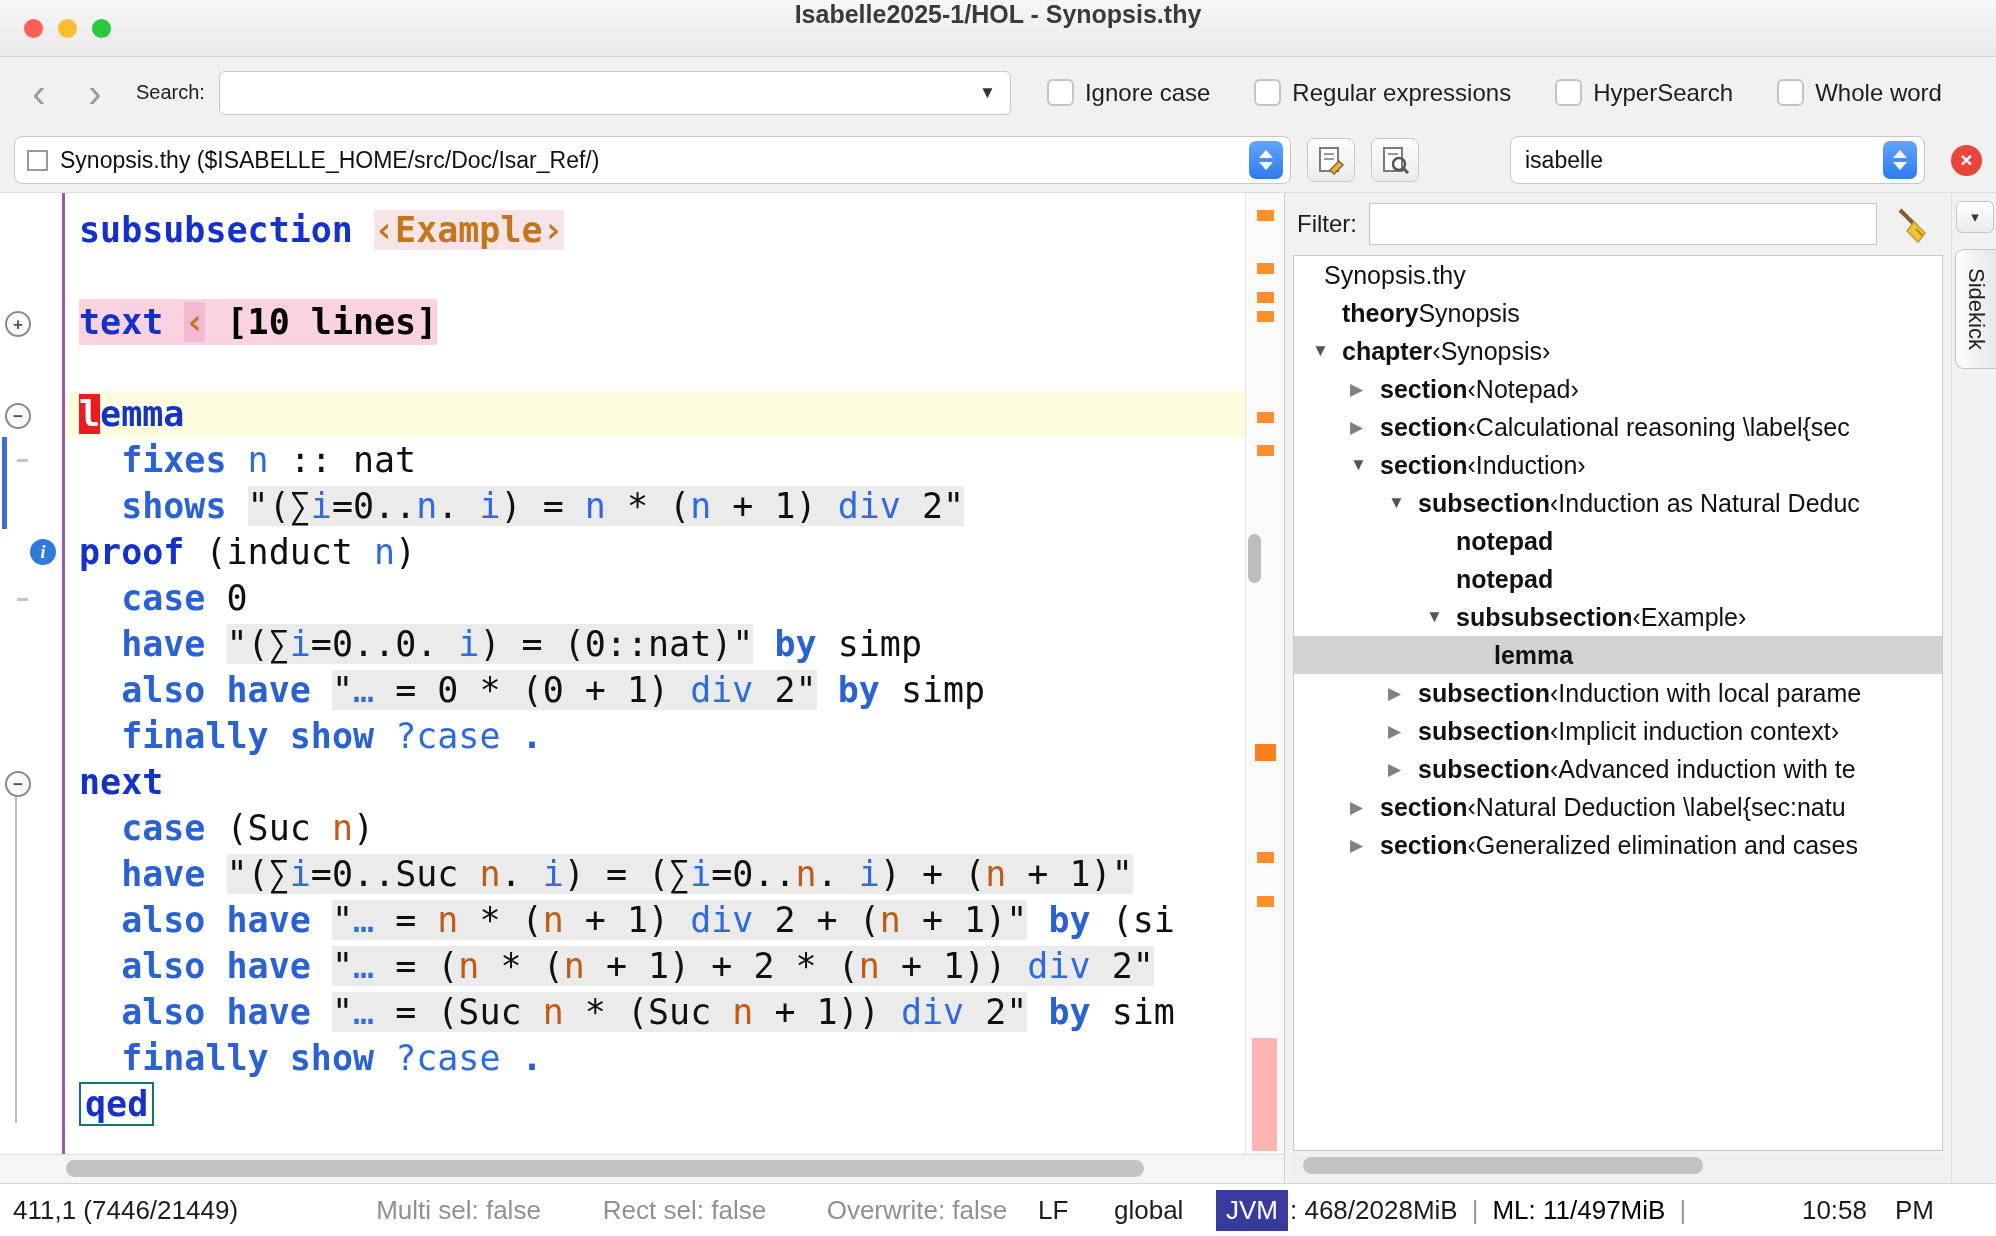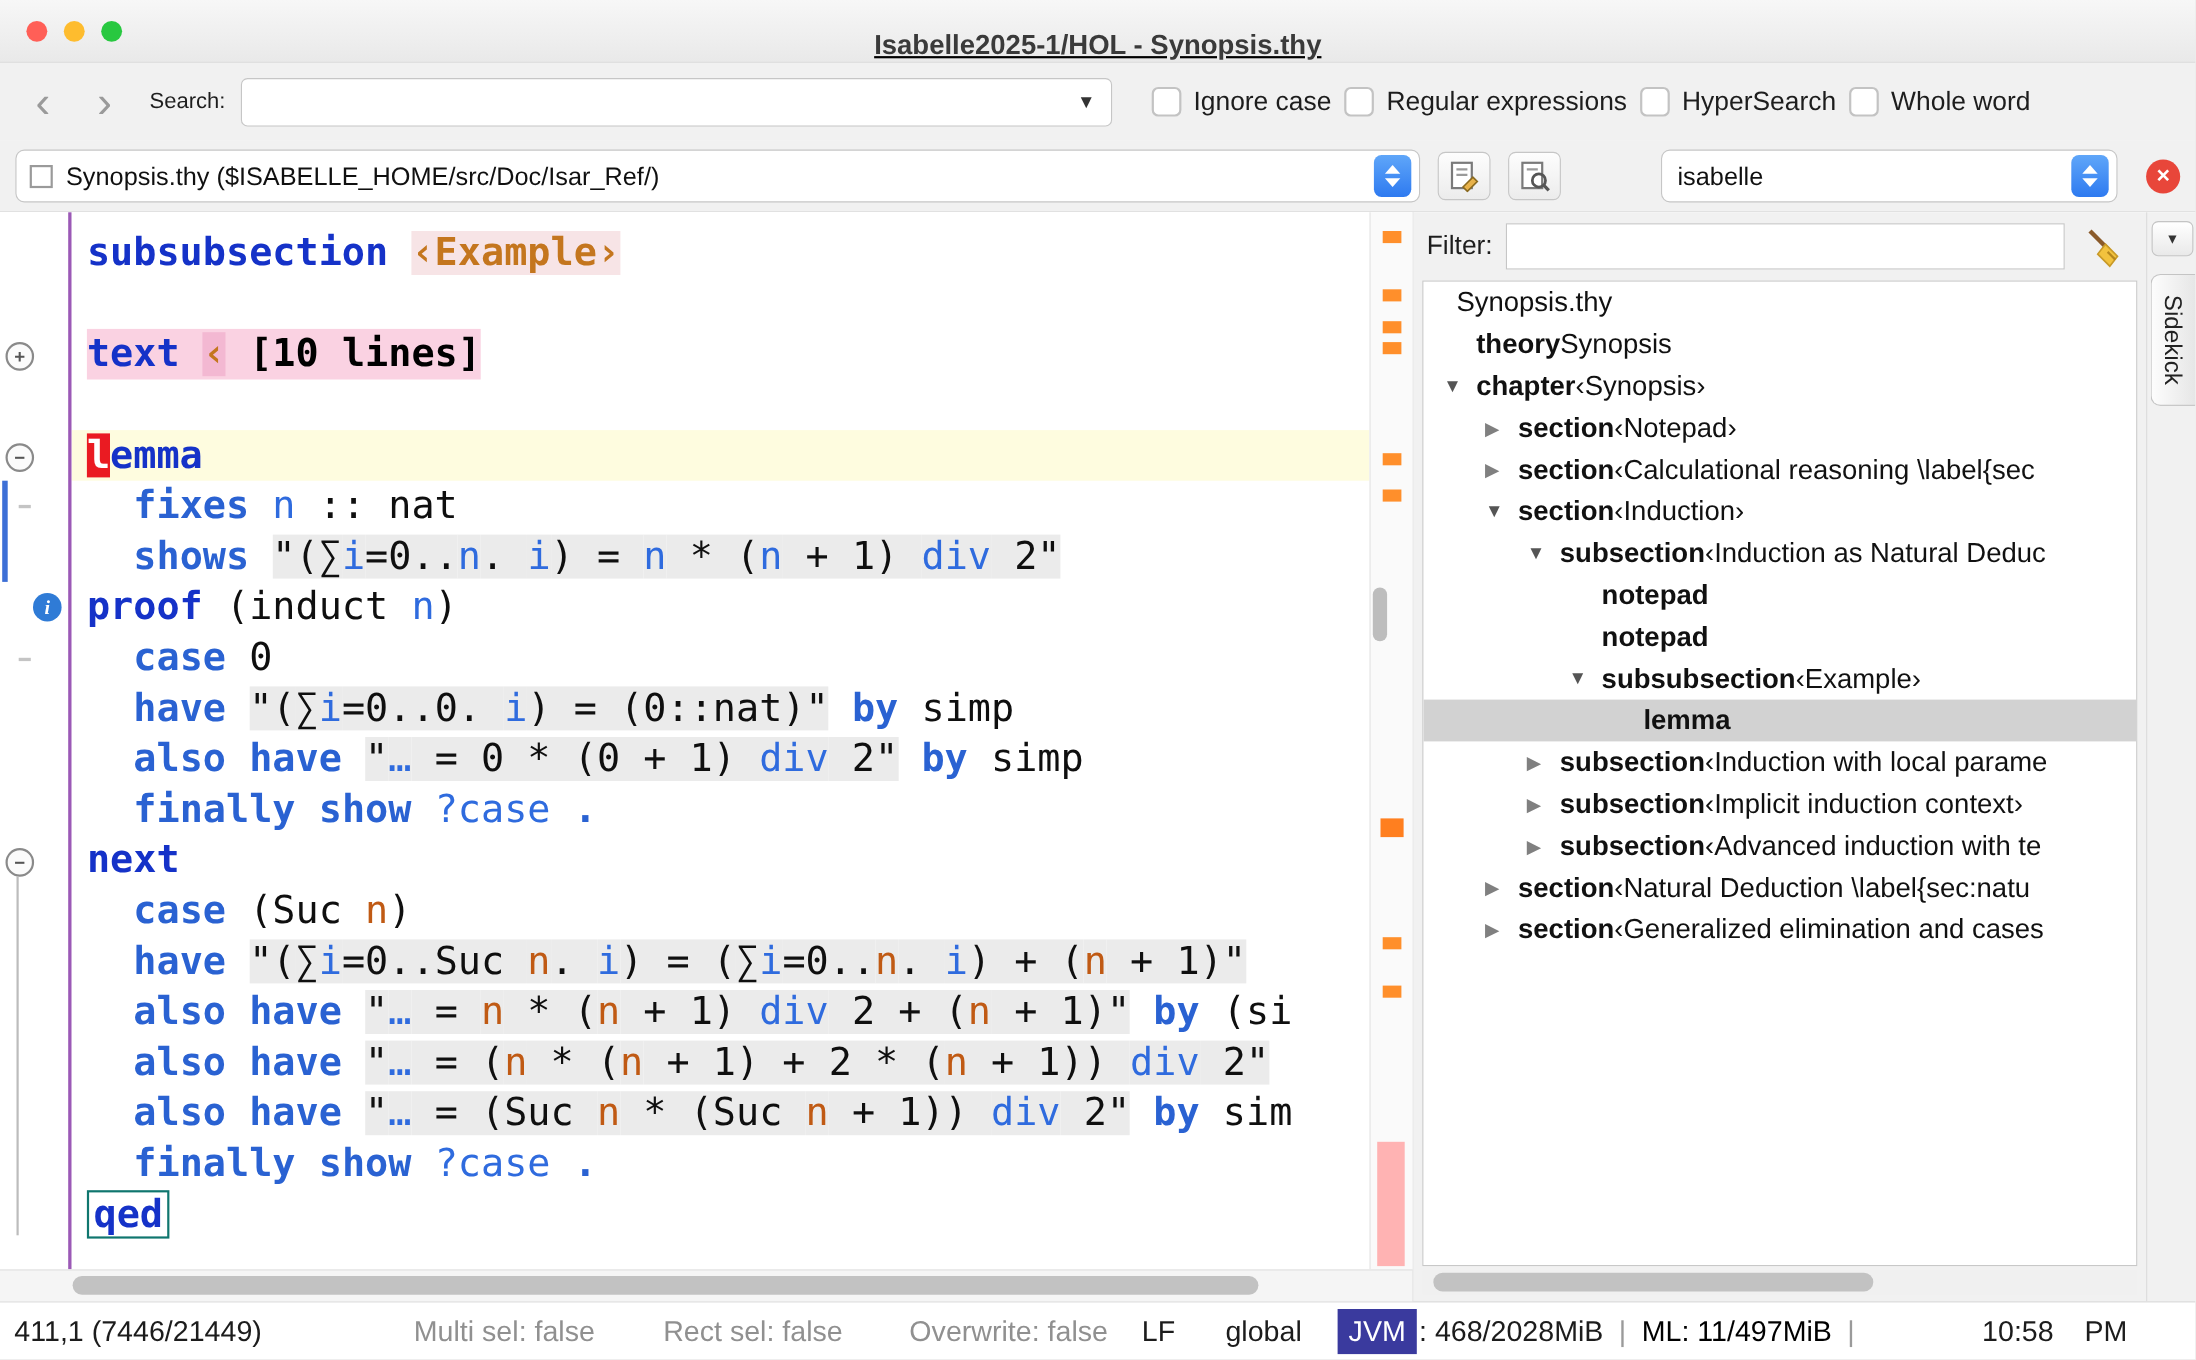--- a/index.html
+++ b/index.html
@@ -1,35 +1,35 @@
 <!DOCTYPE html>
 <html><head>
 <meta charset="utf-8">
 <style>
   html,body{margin:0;padding:0;background:#ddd;}
   .window{width:1996px;height:1236px;display:flex;flex-direction:column;background:#fff;
     font-family:"Liberation Sans",sans-serif;overflow:hidden;position:relative;}
   
   .titlebar{height:56px;flex:0 0 56px;background:linear-gradient(#f7f7f7,#e9e9e9);
-    border-bottom:1px solid #d4d4d4;display:flex;align-items:flex-end;position:relative;text-decoration:underline;}
+    border-bottom:1px solid #d4d4d4;display:flex;align-items:flex-start;position:relative;}
   .traffic{position:absolute;left:24px;top:0;height:100%;display:flex;align-items:center;gap:15px;}
   .light{width:19px;height:19px;border-radius:50%;display:inline-block;}
   .light.red{background:#ff5f57;}.light.yellow{background:#febc2e;}.light.green{background:#28c840;}
   .title{flex:1;text-align:center;font-weight:bold;font-size:25px;color:#3a3a3a;}
   
   .searchrow{height:71px;flex:0 0 71px;background:#f1f1f1;display:flex;align-items:center;
     padding:0 18px;gap:14px;}
   .nav-btn{font-size:40px;color:#9a9a9a;width:42px;text-align:center;line-height:40px;cursor:default;}
   .search-label{font-size:20px;color:#1d1d1d;margin-left:6px;}
   .search-combo{width:790px;height:42px;background:#fff;border:1px solid #c6c6c6;border-radius:6px;
     position:relative;display:flex;align-items:center;}
   .search-field{border:none;outline:none;flex:1;height:100%;font-size:22px;padding:0 40px 0 12px;
     background:transparent;font-family:"Liberation Sans",sans-serif;}
   .combo-arrow{position:absolute;right:14px;top:50%;transform:translateY(-50%);font-size:17px;color:#333;}
-  .search-options{display:flex;align-items:center;gap:12px;margin-left:22px;}
+  .search-options{display:flex;align-items:center;gap:44px;margin-left:22px;}
   .cb{display:flex;align-items:center;gap:11px;font-size:24px;color:#1d1d1d;white-space:nowrap;}
   .cb-box{width:23px;height:23px;background:#fff;border:2px solid #c3c3c3;border-radius:6px;flex:0 0 23px;}
   
   .bufferrow{height:64px;flex:0 0 64px;background:#f1f1f1;display:flex;align-items:center;
     padding:0 14px;gap:16px;border-bottom:1px solid #dcdcdc;}
   .buffer-combo{flex:0 0 1256px;height:46px;background:#fff;border:1px solid #c6c6c6;border-radius:8px;
     display:flex;align-items:center;padding:0 7px 0 12px;gap:12px;}
   .buffer-icon{width:17px;height:17px;border:2px solid #9a9a9a;background:#fff;flex:0 0 17px;}
   .buffer-text{font-size:23px;color:#101010;flex:1;white-space:nowrap;overflow:hidden;}
   .stepper{width:34px;height:38px;border-radius:7px;background:linear-gradient(#5fa6f9,#2e7af0);

